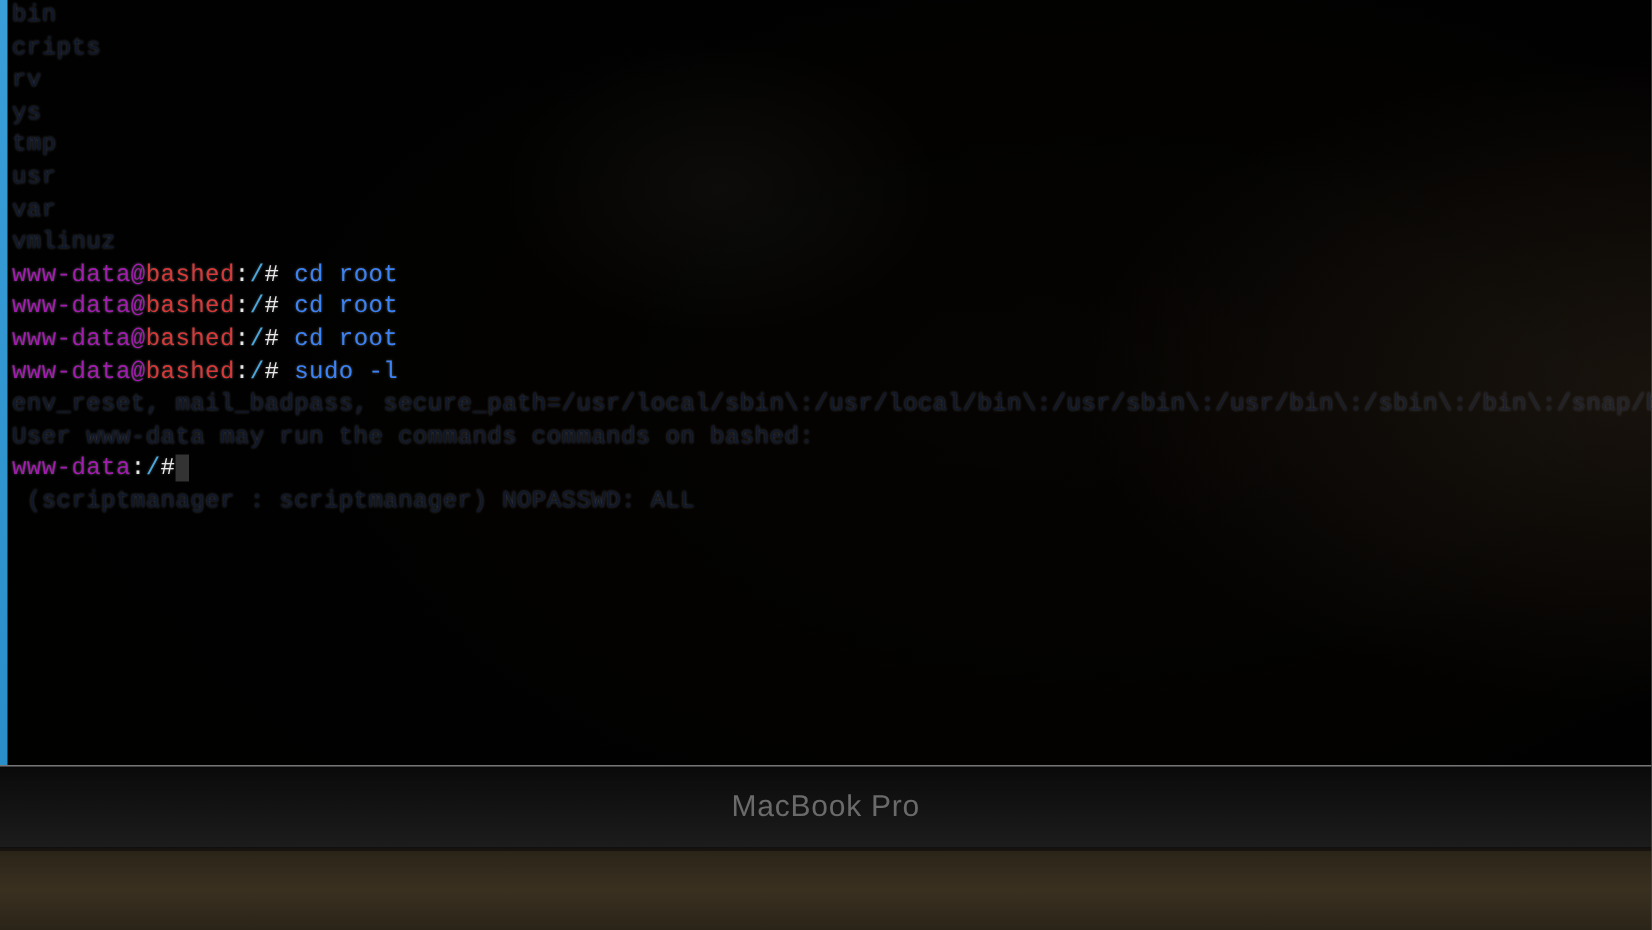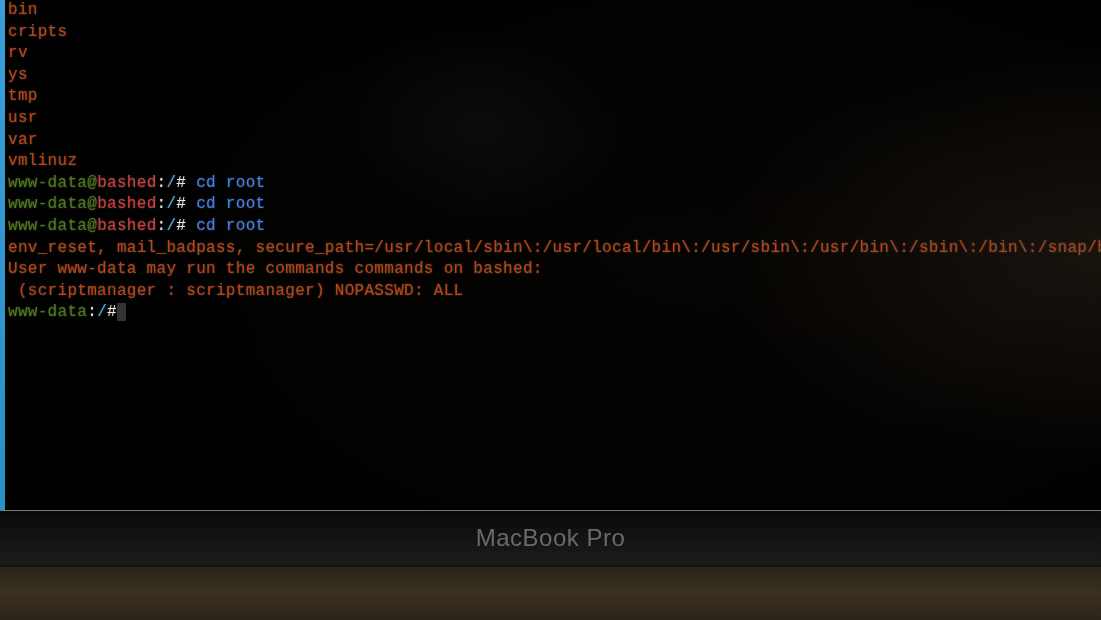--- a/index.html
+++ b/index.html
@@ -41,26 +41,26 @@
       position: absolute;
       left: 0;
       top: 0;
       width: 5px;
       height: 510px;
       background: linear-gradient(180deg, #3a9fd8 0%, #2a8fc8 100%);
     }
     .line {
       white-space: pre;
     }
-    .user { color: #4d7c0f; font-weight: 500; }
+    .user { color: #a21caf; font-weight: 500; }
     .host { color: #d93838; font-weight: 400; }
     .path { color: #4aa8e0; }
     .sep  { color: #e8e8e8; }
     .cmd  { color: #3b82f6; }
-    .out  { color: #c2410c; }
+    .out  { color: #0f172a; }
     .cursor {
       display: inline-block;
       width: 9px;
       height: 18px;
       background: rgba(255,255,255,0.2);
       vertical-align: text-bottom;
     }
     .bezel-bottom {
       position: absolute;
       left: 0;
@@ -69,21 +69,21 @@
       height: 55px;
       background: linear-gradient(180deg, #0a0a0a 0%, #1c1c1c 100%);
       border-top: 1px solid rgba(255,255,255,0.4);
       display: flex;
       align-items: center;
       justify-content: center;
     }
     .laptop-label {
       color: #6a6a6a;
       font-family: -apple-system, 'Helvetica Neue', sans-serif;
-      font-size: 24px;
+      font-size: 20px;
       font-weight: 300;
       letter-spacing: 0.5px;
       text-shadow: none;
     }
     .desk {
       position: absolute;
       left: 0;
       right: 0;
       top: 565px;
       bottom: 0;
@@ -125,27 +125,28 @@
   <div class="line out">usr</div>
   <div class="line out">var</div>
   <div class="line out">vmlinuz</div>
 
   <div class="line"><span class="user">www-data</span><span class="user">@</span><span class="host">bashed</span><span class="sep">:</span><span class="path">/</span><span class="sep">#</span><span class="cmd"> cd root</span></div>
 
   <div class="line"><span class="user">www-data</span><span class="user">@</span><span class="host">bashed</span><span class="sep">:</span><span class="path">/</span><span class="sep">#</span><span class="cmd"> cd root</span></div>
 
   <div class="line"><span class="user">www-data</span><span class="user">@</span><span class="host">bashed</span><span class="sep">:</span><span class="path">/</span><span class="sep">#</span><span class="cmd"> cd root</span></div>
 
+  <div class="line"><span class="user">www-data</span><span class="user">@</span><span class="host">bashed</span><span class="sep">:</span><span class="path">/</span><span class="sep">#</span><span class="cmd"> sudo -l</span></div>
 
   <div class="line out">env_reset, mail_badpass, secure_path=/usr/local/sbin\:/usr/local/bin\:/usr/sbin\:/usr/bin\:/sbin\:/bin\:/snap/bin</div>
   <div class="line out"></div>
   <div class="line out">User www-data may run the commands commands on bashed:</div>
+  <div class="line"><span class="user">www-data</span><span class="sep">:</span><span class="path">/</span><span class="sep">#</span><span class="cmd"></span><span class="cursor"></span></div>
+
   <div class="line out"> (scriptmanager : scriptmanager) NOPASSWD: ALL</div>
-
-  <div class="line"><span class="user">www-data</span><span class="sep">:</span><span class="path">/</span><span class="sep">#</span><span class="cmd"></span><span class="cursor"></span></div>
 
   <div class="reflection"></div>
   <div class="glare"></div>
 </div>
 
 <div class="bezel-bottom">
   <span class="laptop-label">MacBook Pro</span>
 </div>
 
 <div class="desk"></div>

